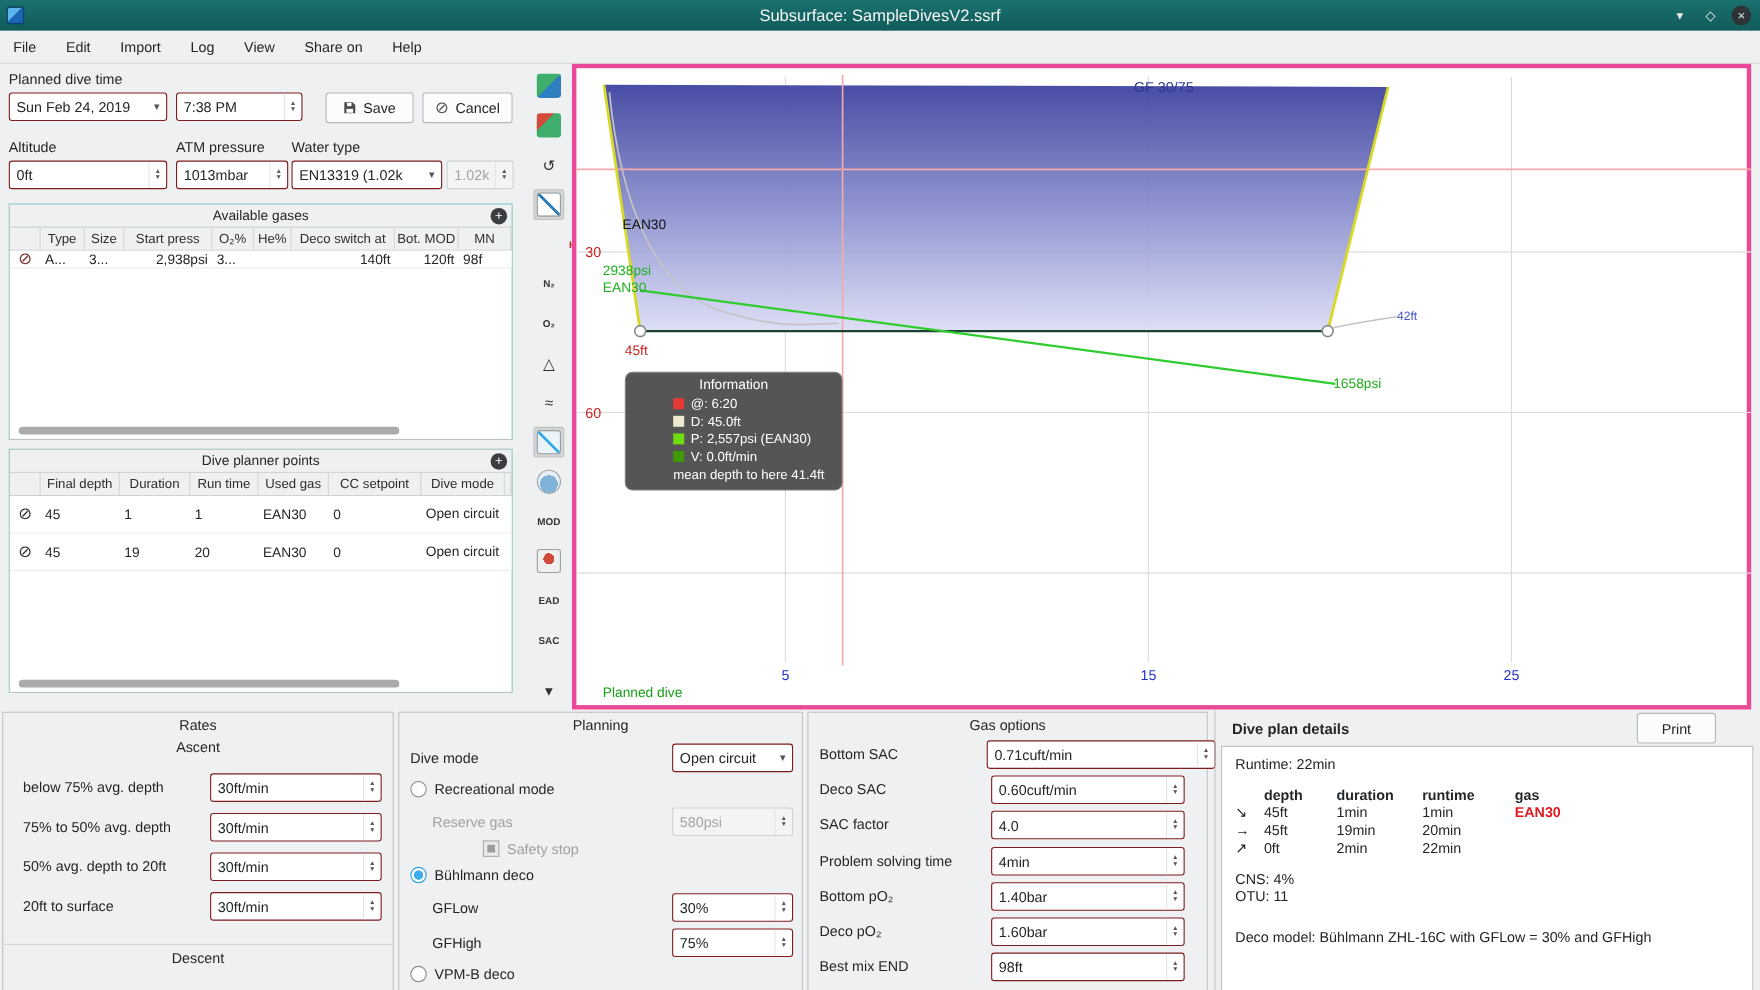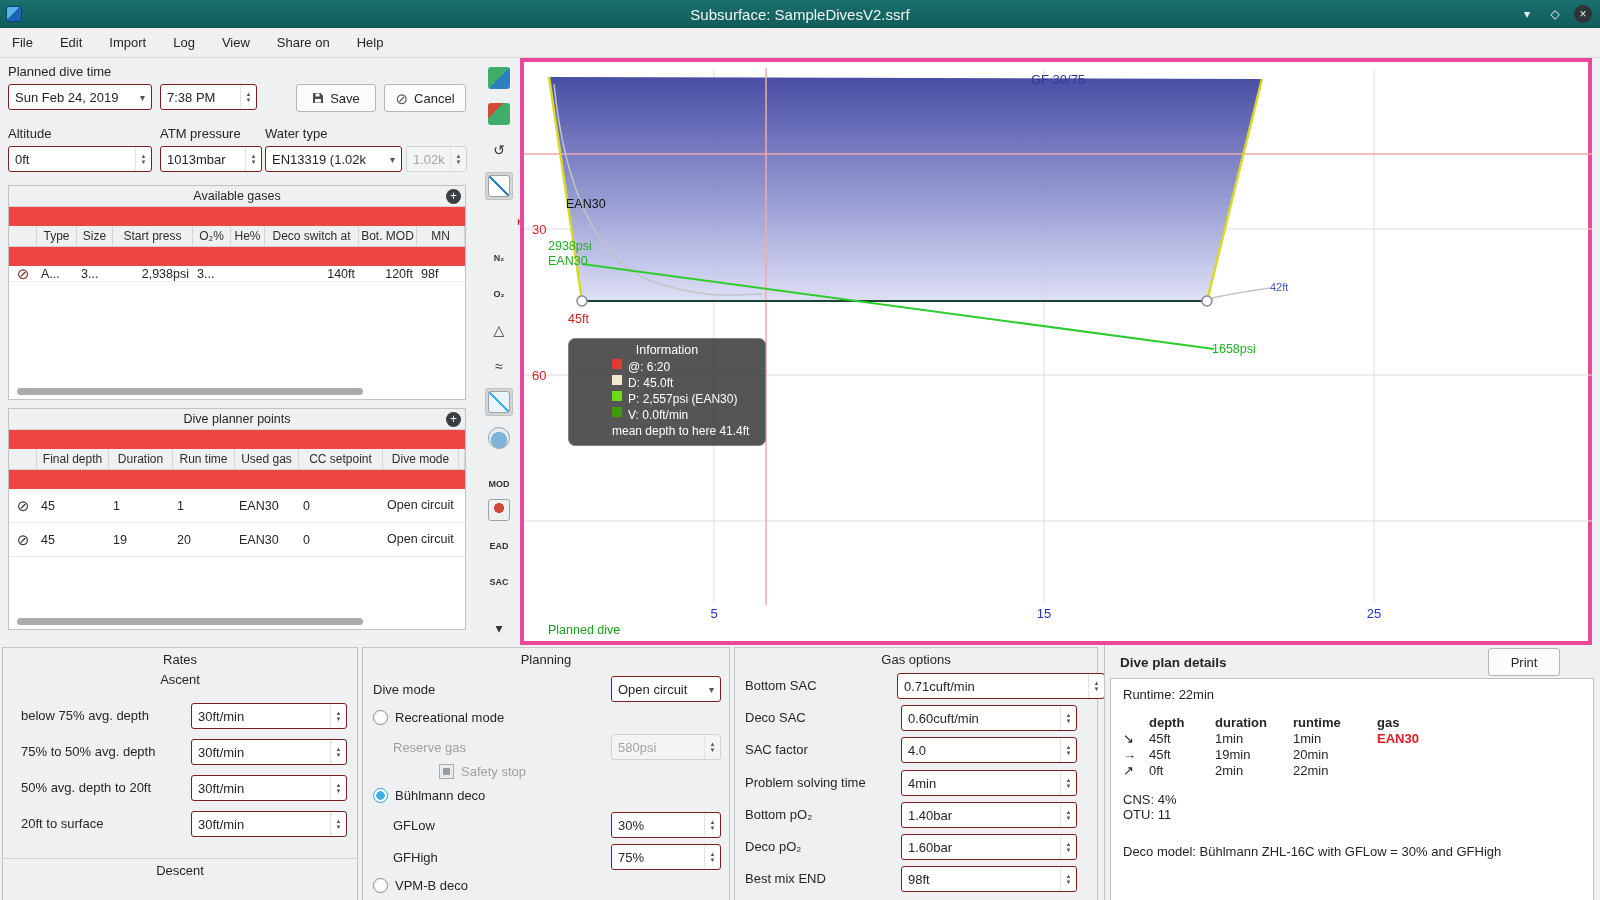--- a/index.html
+++ b/index.html
@@ -37,21 +37,21 @@
   .radio.sel { border:1px solid #2e9fd8; background:radial-gradient(circle at center,#3daee9 0 4px,#fdfdfd 4.5px); }
   .cb { width:15px; height:15px; border:1px solid #aaacae; background:#e9eaeb; display:inline-block; position:relative; flex:none; }
   .cb i { position:absolute; left:3px; top:3px; width:7px; height:7px; background:#9a9da0; }
   .inline-row { position:absolute; display:flex; align-items:center; gap:7px; white-space:nowrap; }
   .graytext { color:#9ea1a3; }
 
   
   .lp { position:absolute; left:0; top:58px; width:478px; height:587px; }
 
   
-  .group { position:absolute; border:1px solid #bfc1c3; background:#ef4444; display:flex; flex-direction:column;gap:19px; }
+  .group { position:absolute; border:1px solid #bfc1c3; background:#5eead4; display:flex; flex-direction:column; }
   .ghead { height:21px; background:#eff0f1; border-bottom:1px solid #d2d4d5; position:relative;
     display:flex; align-items:center; justify-content:center; font-size:12.5px; flex:none; }
   .plus { position:absolute; right:4px; top:3px; width:15px; height:15px; border-radius:50%;
     background:#3b3e40; color:#fff; font-size:12px; line-height:14px; text-align:center; }
   .thead { height:21px; background:#eff0f1; border-bottom:1px solid #cfd1d2; flex:none; display:grid; }
   .hc { border-right:1px solid #d3d5d6; font-size:12px; display:flex; align-items:center; justify-content:center;
     overflow:hidden; white-space:nowrap; color:#2b2e30; }
   .gbody { flex:1; position:relative; background:#fff; }
   .trow { display:grid; border-bottom:1px solid #ececec; background:#fff; }
   .dc { font-size:12.5px; display:flex; align-items:center; padding:0 4px; overflow:hidden; white-space:nowrap; }
@@ -77,21 +77,21 @@
   .ti.runner { background:radial-gradient(circle at 50% 40%,#d24a3a 0 5px,#f0f0f0 5px); border:1px solid #9aa0a3; }
   .he-red { color:#c62828;padding-left:48px; }
 
   
   .chart { position:absolute; left:520px; top:58px; width:1072px; height:587px;
     background:#fff; border:4px solid #ec4899; }
   .chart svg { position:absolute; left:0; top:0; }
   .tooltip { position:absolute; left:44px; top:276px; width:198px; background:rgba(52,52,52,0.84);
     border:1px solid #808080; border-radius:7px; color:#fff; font-size:12px; padding:4px 8px 6px 8px; }
   .tt-title { text-align:center; margin-bottom:2px; font-size:12.5px; }
-  .tt-row { display:flex; gap:6px; line-height:16px; white-space:nowrap;padding-left:35px; }
+  .tt-row { display:flex; align-items:center; gap:6px; line-height:16px; white-space:nowrap;padding-left:35px; }
   .sq { width:10px; height:10px; flex:none; }
   .sq.red { background:#e53935; } .sq.cream { background:#efe9cf; }
   .sq.green { background:#6fdc13; } .sq.dgreen { background:#3f9a05; }
 
   
   .bottom { position:absolute; left:0; top:645px; width:1600px; height:255px; }
   .panel { position:absolute; border:1px solid #c2c4c5; background:#eff0f1; }
   .ptitle { position:absolute; left:0; right:0; top:4px; text-align:center; font-size:13px; }
   .subtitle { position:absolute; left:0; right:0; text-align:center; font-size:13px; }
   .vsep { position:absolute; width:1px; background:#c2c4c5; }
@@ -126,21 +126,21 @@
   <span class="menuitem">Help</span>
 </div>
 
 <div class="lp">
   <div class="lbl" style="left:8px;top:6px">Planned dive time</div>
 
   <div class="combo" style="left:8px;top:26px;width:144px">
     <span class="v">Sun Feb 24, 2019</span>
     <span class="ch">▾</span>
   </div>
-  <div class="spin" style="left:160px;top:26px;width:97px">
+  <div class="spin" style="left:160px;top:26px;width:115px">
     <span class="v">7:38 PM</span>
     <span class="ar">
         <span>▲</span>
         <span>▼</span>
       </span>
   </div>
   <button class="btn" style="left:296px;top:26px;width:80px">
     <svg width="12" height="12">
         <path d="M1 1 h7.5 l2.5 2.5 V11 H1 Z" fill="#4d4d4d"></path>
         <rect x="3" y="7" width="6" height="3.5" fill="#fff"></rect>
@@ -283,21 +283,21 @@
       <span class="txt">O₂</span>
     </div>
   <div class="tool" style="top:258px">△</div>
   <div class="tool" style="top:294px">≈</div>
   <div class="tool active" style="top:330px">
       <span class="ti graph2"></span>
     </div>
   <div class="tool" style="top:366px">
       <span class="ti flask"></span>
     </div>
-  <div class="tool" style="top:412px">
+  <div class="tool" style="top:402px">
       <span class="txt">MOD</span>
     </div>
   <div class="tool" style="top:438px">
       <span class="ti runner"></span>
     </div>
   <div class="tool" style="top:474px">
       <span class="txt">EAD</span>
     </div>
   <div class="tool" style="top:510px">
       <span class="txt">SAC</span>

